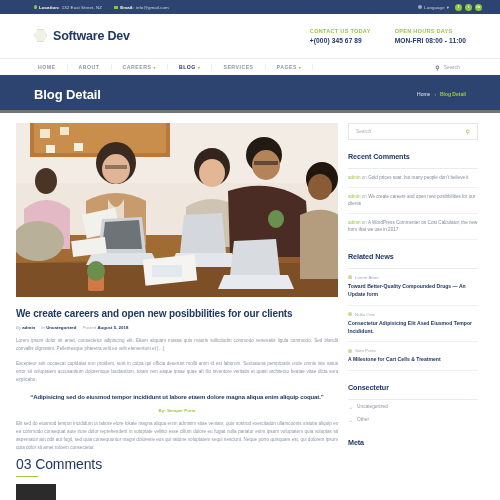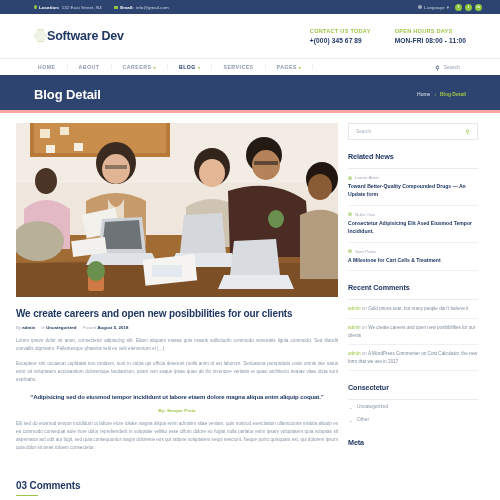--- a/index.html
+++ b/index.html
@@ -27,21 +27,21 @@
          display:flex; align-items:center; justify-content:center;
          color:#fff; font-size:4px; font-weight:bold; line-height:1; }
   .pin, .mail-ic, .globe-ic { display:inline-block; }
   .pin { width:3px; height:4px; background:#8dc63f;
          border-radius:50% 50% 50% 50%/60% 60% 40% 40%; }
   .mail-ic { width:4px; height:3px; background:#8dc63f; border-radius:.5px; }
   .globe-ic { width:4px; height:4px; border-radius:50%; background:#9aa8bd; }
 
   
   .masthead { height:44px; background:#fff; display:flex; align-items:center; padding:0 34px; }
-  .logo { display:flex; align-items:flex-start; }
+  .logo { display:flex; align-items:flex-start; gap:6px; }
   .hexicon { width:13px; height:13px; background:#eef3e6; border:1px solid #cfe0b8;
              clip-path: polygon(25% 2%,75% 2%,100% 50%,75% 98%,25% 98%,0% 50%); }
   .logo-text { font-size:12.5px; font-weight:bold; color:#203864; letter-spacing:-.2px; }
   .contacts { margin-left:auto; display:flex; gap:24px; }
   .ci-title { font-size:5.6px; font-weight:bold; color:#9dc644; letter-spacing:.25px; }
   .ci-val { font-size:6.6px; font-weight:bold; color:#203864; margin-top:3px; letter-spacing:.1px; }
 
   
   .nav { height:20px; border-top:1px solid #e9ecf1; border-bottom:3px solid #2d4471;
          display:flex; align-items:center; padding:0 34px; background:#fff; }
@@ -51,21 +51,21 @@
   .nav a { text-decoration:none; color:#8b97a8; font-size:5.2px; font-weight:bold;
            letter-spacing:.5px; display:flex; align-items:center; gap:2px; }
   .nav li.active a { color:#203864; }
   .caret { font-size:4px; color:#9dc644; }
   .nav-search { margin-left:auto; display:flex; align-items:center; gap:4px; margin-right:6px; }
   .nav-search .mag { color:#203864; font-size:6px; }
   .nav-search span.ph { color:#9aa6b6; font-size:5.2px; }
 
   
   .banner { height:35px; background:#2d4471; display:flex; align-items:center;
-            padding:0 34px; border-bottom:3px solid #fca5a5; }
+            padding:0 34px; border-bottom:3px solid #737373; }
   .banner h1 { color:#fff; font-size:13px; font-weight:bold; letter-spacing:-.1px; }
   .crumbs { margin-left:auto; display:flex; align-items:center; gap:4px; font-size:5px; }
   .crumbs .c-home { color:#dfe4ee; }
   .crumbs .c-sep { color:#9dc644; font-size:4.5px; }
   .crumbs .c-cur { color:#9dc644; font-weight:bold; }
 
   
   .content { display:flex; padding:10px 16px 0 16px; gap:10px; }
   .main-col { width:322px; }
   .side-col { width:130px; }
@@ -79,21 +79,21 @@
   .post-title { font-size:10px; font-weight:bold; color:#203864; margin-top:10px;
                 line-height:1.3; letter-spacing:-.15px; }
   .post-meta { margin-top:5px; font-size:4.4px; color:#9aa6b6; display:flex; gap:6px; }
   .post-meta b { color:#203864; }
   .post-meta i { font-style:italic; }
   .para { font-size:4.6px; line-height:1.75; color:#8b97a8; margin-top:7px; text-align:justify; }
   .quote { margin:9px 0 0 0; text-align:center; }
   .quote p { font-size:6px; font-weight:bold; color:#203864; line-height:1.6; letter-spacing:-.1px; }
   .quote .by { font-size:4.4px; margin-top:5px; color:#203864; font-weight:bold; }
   .quote .by span { color:#9dc644; }
-  .comments-h { font-size:10px; font-weight:bold; color:#203864; margin-top:28px; letter-spacing:-.1px; }
+  .comments-h { font-size:14px; font-weight:normal; color:#203864; margin-top:4px; letter-spacing:-.1px; }
   .comments-underline { width:22px; height:1.5px; background:#9dc644; margin-top:4px; }
   .cmt-avatar { width:40px; height:20px; background:#2b2b2b; margin-top:7px; }
 
   
   .search-box { height:17px; border:1px solid #e4e8ee; display:flex; align-items:center;
                 padding:0 7px; background:#fff; }
   .search-box .ph { font-size:4.8px; color:#a6b0be; }
   .search-box .mag { margin-left:auto; color:#9dc644; font-size:6px; }
   .widget { margin-top:12px; }
   .widget h3 { font-size:7.2px; font-weight:bold; color:#203864; letter-spacing:-.1px; }
@@ -306,20 +306,30 @@
     </div>
 
     <div class="side-col">
 
       <div class="search-box">
         <span class="ph">Search</span>
         <span class="mag">⚲</span>
       </div>
 
       <div class="widget">
+        <h3>Recent Comments</h3>
+        <div class="w-sep"></div>
+        <div id="recent-comments-list">
+            <div class="rc-item"><span class="who">admin</span> <span class="on">on</span> <span>Gold prices soar, but many people don’t believe it</span></div>
+            <div class="rc-item"><span class="who">admin</span> <span class="on">on</span> <span>We create careers and open new posibbilities for our clients</span></div>
+            <div class="rc-item"><span class="who">admin</span> <span class="on">on</span> <span>A WordPress Commenter on Cost Calculator, the new form that we use in 2017</span></div>
+          </div>
+      </div>
+
+      <div class="widget">
         <h3>Related News</h3>
         <div class="w-sep"></div>
         <div id="related-news-list">
             <div class="rn-item">
               <div class="rn-author">
                 <span class="uic"></span>
                 <span>Lorem Amet</span>
               </div>
               <div class="rn-title">Toward Better-Quality Compounded Drugs — An Update form</div>
             </div>
@@ -333,30 +343,20 @@
             <div class="rn-item">
               <div class="rn-author">
                 <span class="uic"></span>
                 <span>Sem Porta</span>
               </div>
               <div class="rn-title">A Milestone for Cart Cells &amp; Treatment</div>
             </div>
           </div>
       </div>
 
-      <div class="widget">
-        <h3>Recent Comments</h3>
-        <div class="w-sep"></div>
-        <div id="recent-comments-list">
-            <div class="rc-item"><span class="who">admin</span> <span class="on">on</span> <span>Gold prices soar, but many people don’t believe it</span></div>
-            <div class="rc-item"><span class="who">admin</span> <span class="on">on</span> <span>We create careers and open new posibbilities for our clients</span></div>
-            <div class="rc-item"><span class="who">admin</span> <span class="on">on</span> <span>A WordPress Commenter on Cost Calculator, the new form that we use in 2017</span></div>
-          </div>
-      </div>
-
 
       <div class="widget">
         <h3>Consectetur</h3>
         <div class="w-sep"></div>
         <div id="categories-list">
             <div class="lk">
               <span class="arrow">→</span>
               <span>Uncategorized</span>
             </div>
             <div class="lk">

